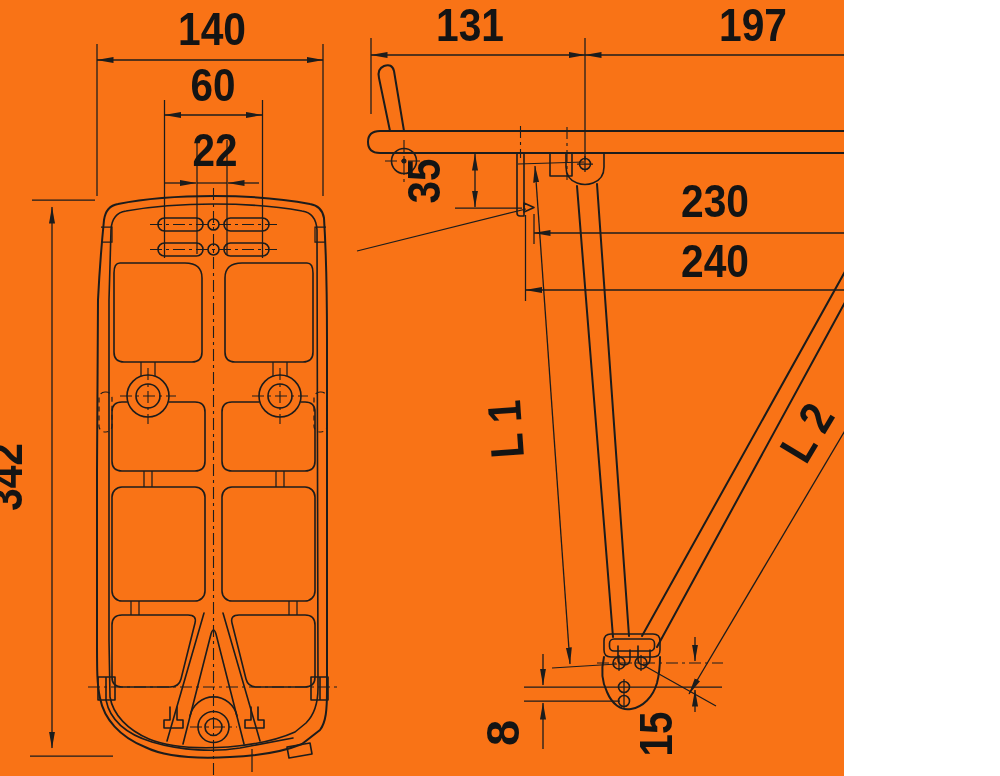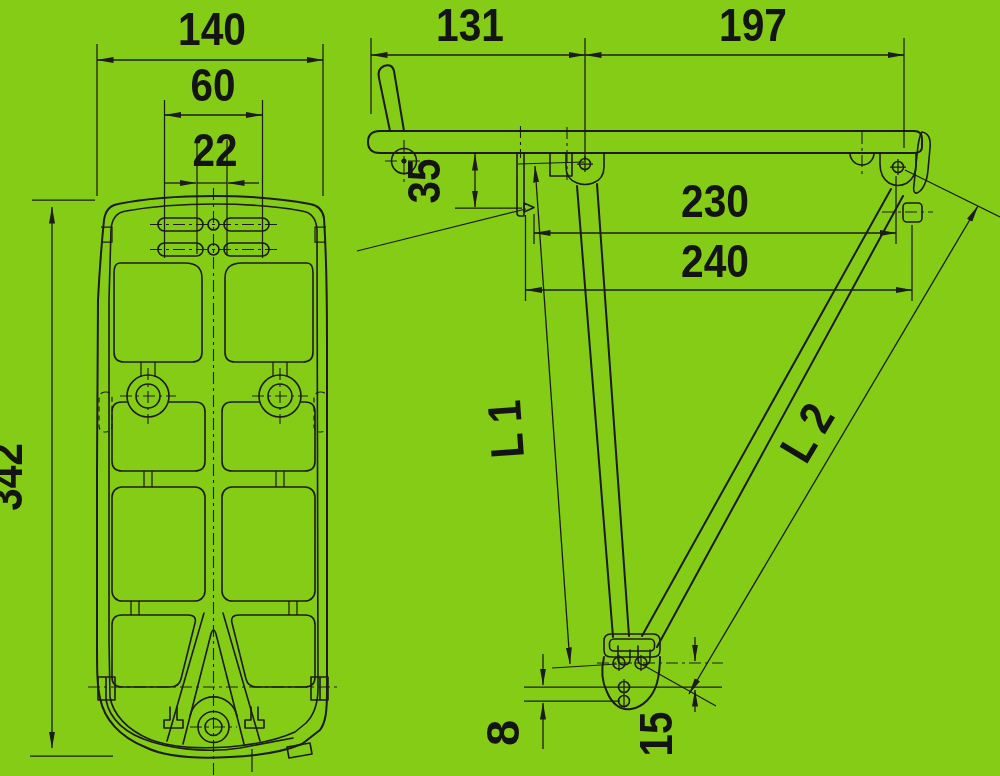--- a/index.html
+++ b/index.html
@@ -1,16 +1,16 @@
 <!DOCTYPE html>
 <html><head>
 <meta charset="utf-8">
 <style>
   html,body{margin:0;padding:0;background:#fff;}
-  .stage{position:relative;width:1000px;height:776px;background:#84cc16;overflow:hidden;
+  .stage{position:relative;width:844px;height:776px;background:#f97316;overflow:hidden;
          font-family:"Liberation Sans",sans-serif;}
   svg{display:block}
   .ol{fill:none;stroke:#1c1c1c;stroke-width:2;stroke-linecap:round;stroke-linejoin:round;}
   .ol2{fill:none;stroke:#1c1c1c;stroke-width:1.6;stroke-linecap:round;stroke-linejoin:round;}
   .tl{fill:none;stroke:#1c1c1c;stroke-width:1.25;stroke-linecap:butt;}
   .cl{fill:none;stroke:#1c1c1c;stroke-width:1.1;stroke-dasharray:12 4 3 4;stroke-linecap:butt;}
   .hid{fill:none;stroke:#1c1c1c;stroke-width:1.2;stroke-dasharray:5 4;}
   .dim{fill:none;stroke:#1c1c1c;stroke-width:1.3;}
   .dtext{font-family:"Liberation Sans",sans-serif;font-weight:bold;font-size:47px;fill:#141414;}
   .arrfill{fill:#1c1c1c;stroke:none;}

